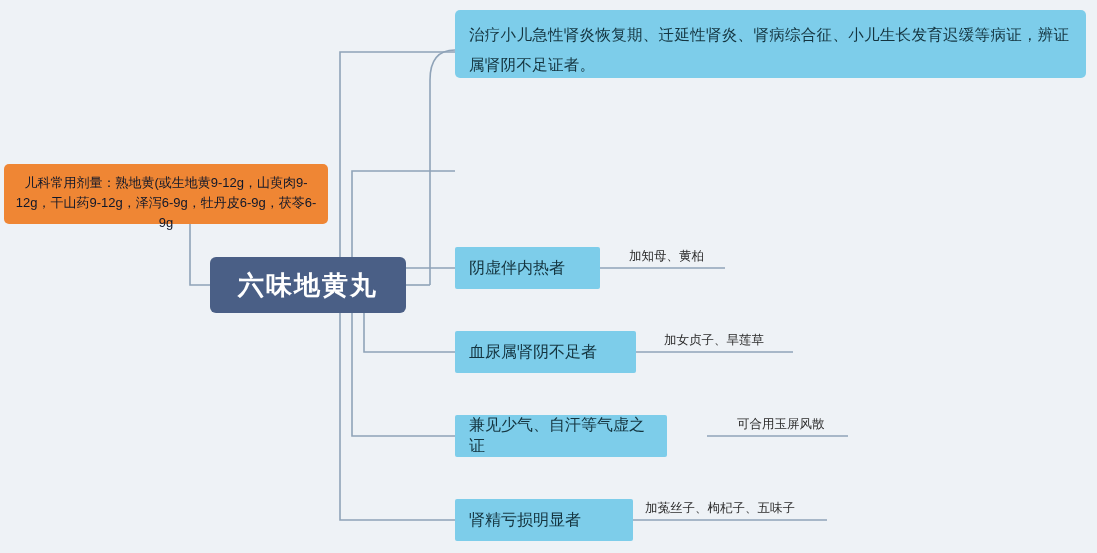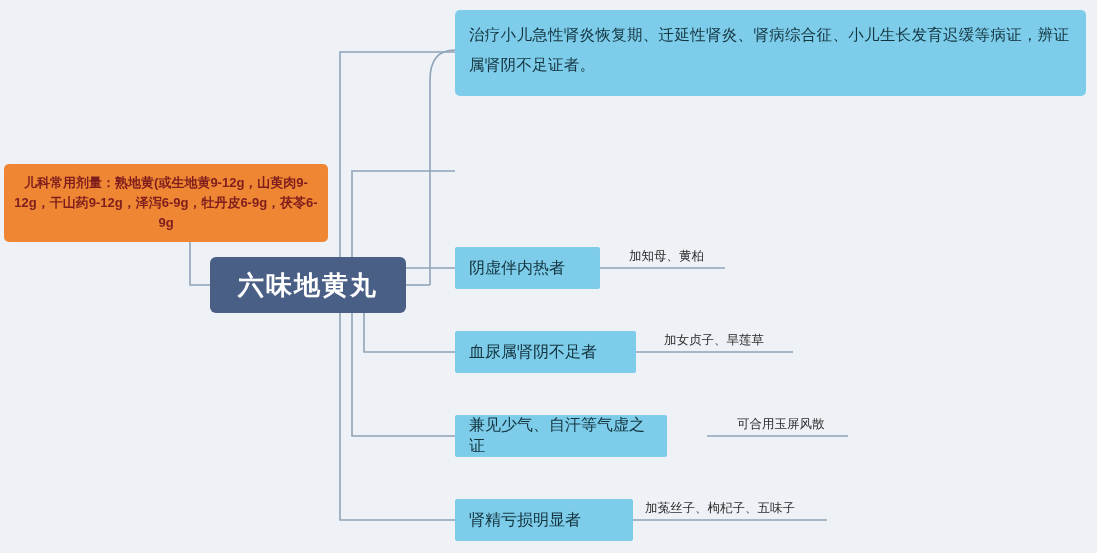--- a/index.html
+++ b/index.html
@@ -42,26 +42,26 @@
     color: #ffffff;
     font-size: 26px;
     font-weight: bold;
     letter-spacing: 2px;
   }
   
   #dosage {
     left: 4px;
     top: 164px;
     width: 324px;
-    height: 78px;
+    height: 60px;
     background: #ef8634;
     border-radius: 5px;
-    color: #7f1d1d;
+    color: #0f172a;
     font-size: 13px;
-    font-weight: bold;
+    font-weight: normal;
     line-height: 20px;
     text-align: center;
     padding: 9px 8px 0 8px;
   }
   
   .blue {
     background: #7dcdea;
     border-radius: 5px;
     color: #14343f;
     font-size: 15px;
@@ -70,21 +70,21 @@
   }
   .blue.para {
     font-size: 15.5px;
     line-height: 30px;
     letter-spacing: 0.3px;
   }
   #b1 {
     left: 455px;
     top: 10px;
     width: 631px;
-    height: 86px;
+    height: 68px;
   }
   #b2 {
     left: 455px;
     top: 110px;
     width: 631px;
     height: 122px;
   }
   .leaf {
     background: #7dcdea;
     border-radius: 2px;

